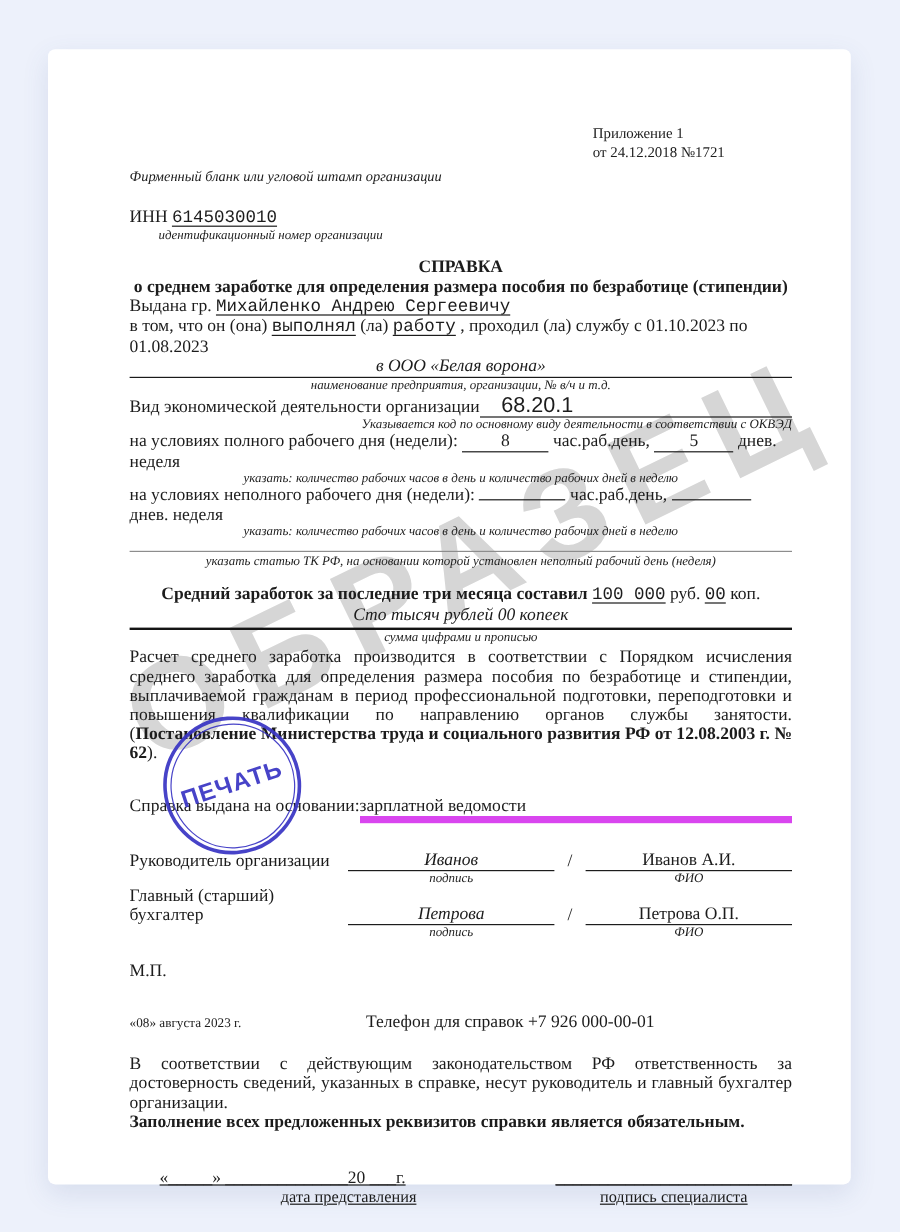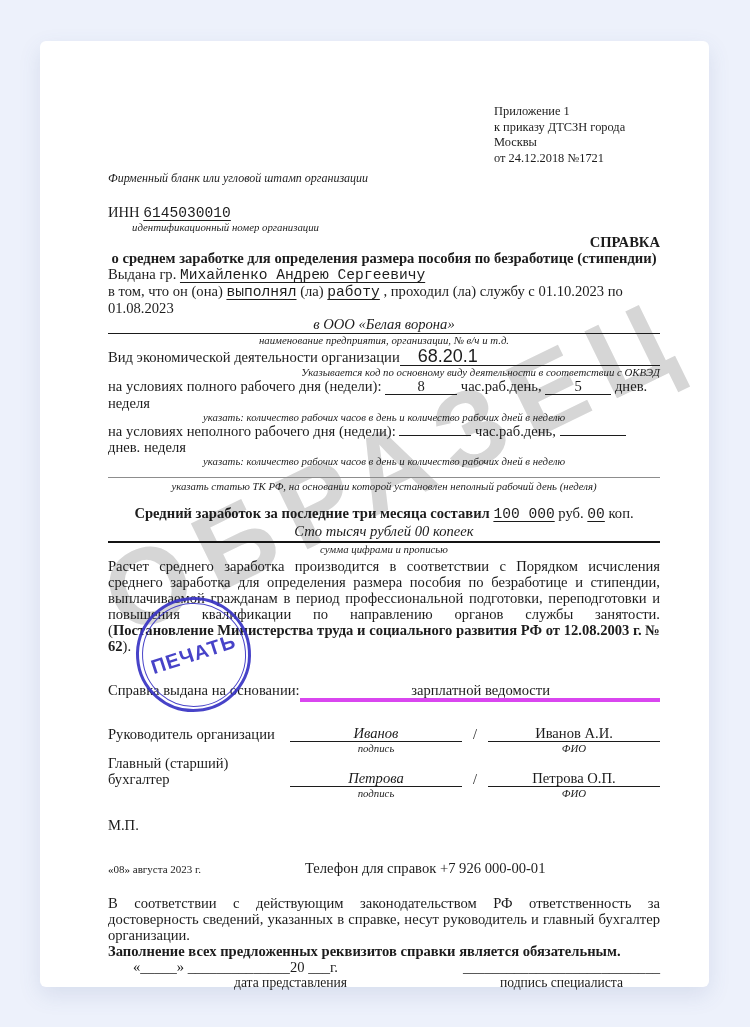--- a/index.html
+++ b/index.html
@@ -24,21 +24,21 @@
     font-size:14.6px;line-height:16px;
   }
   .annex{margin-left:386px;font-size:12.4px;line-height:15.5px;}
   .letterhead{font-style:italic;font-size:12px;margin-top:4px;}
   .inn-line{margin-top:18px;}
   .cap{font-style:italic;font-size:10.8px;line-height:12px;}
   .cap-c{text-align:center;}
   .cap-r{text-align:right;}
   .cap-indent{padding-left:24px;}
   .u{text-decoration:underline;text-underline-offset:3px;font-family:Liberation Mono, monospace;}
-  .title{text-align:right;font-weight:bold;margin-top:1px;}
+  .title{text-align:center;font-weight:bold;margin-top:13px;}
   .subtitle{text-align:center;font-weight:bold;}
   .line{margin-top:0px;}
   .org-line{
     text-align:center;font-style:italic;
     border-bottom:1.6px solid #1a1a1a;
     padding-bottom:1px;
   }
   .flex-line{display:flex;align-items:baseline;}
   .flex-blank{flex:1;border-bottom:1px solid #1c1c1c;}
   .activity-value{
@@ -52,36 +52,36 @@
   .avg-line{text-align:center;margin-top:13px;}
   .avg-line b{font-weight:bold;}
   .words-line{
     text-align:center;font-style:italic;
     border-bottom:2.2px solid #141414;
     padding-bottom:2px;margin-top:1px;
   }
   .para{text-align:justify;margin-top:2px;}
   .calc-para{margin-top:3px;}
   .basis-line{display:flex;align-items:baseline;margin-top:28px;}
-  .basis-blank{flex:1;border-bottom:4px solid #d946ef;text-align:right;padding-right:110px;}
+  .basis-blank{flex:1;border-bottom:6px solid #d946ef;text-align:left;padding-right:110px;}
   .sig-grid{
     display:grid;
     grid-template-columns:176px 1fr 14px 1fr;
     column-gap:6px;align-items:end;
   }
   .sig-first{margin-top:23px;}
   .sig-blank{border-bottom:1px solid #1c1c1c;text-align:center;}
   .sig-italic{font-style:italic;}
   .sig-slash{text-align:center;}
   .mp{margin-top:18px;}
   .date-phone{display:flex;align-items:baseline;margin-top:27px;}
   .issue-date{font-size:11px;width:197px;}
   .resp-para{margin-top:18px;}
   .resp-bold{font-weight:bold;display:block;}
-  .footer-row{display:flex;}
+  .footer-row{display:flex;margin-top:31px;text-decoration:underline;}
   .footer-left{margin-left:25px;width:292px;}
   .footer-right{margin-left:45px;width:200px;text-align:center;}
   .footer-cap{font-size:13.6px;text-align:center;line-height:15px;}
   .footer-left .footer-cap{padding-left:30px;}
   .stamp{
     position:absolute;left:96px;top:556px;
     width:115px;height:115px;z-index:2;opacity:0.93;
     transform:rotate(-4deg);
   }
   .stamp-outer{
@@ -110,21 +110,20 @@
 <body>
 
 <div class="page">
 
   <div class="watermark">ОБРАЗЕЦ</div>
 
   <div class="content">
 
     <div class="annex">
       <div>Приложение 1</div>
-      <div>к приказу  ДТСЗН  города Москвы</div>
       <div>от 24.12.2018 №1721</div>
     </div>
 
     <div class="letterhead">Фирменный бланк или угловой штамп организации</div>
 
     <div class="inn-line">
       <span>ИНН</span>
       <span class="u">6145030010</span>
     </div>
     <div class="cap cap-indent">идентификационный  номер организации</div>

